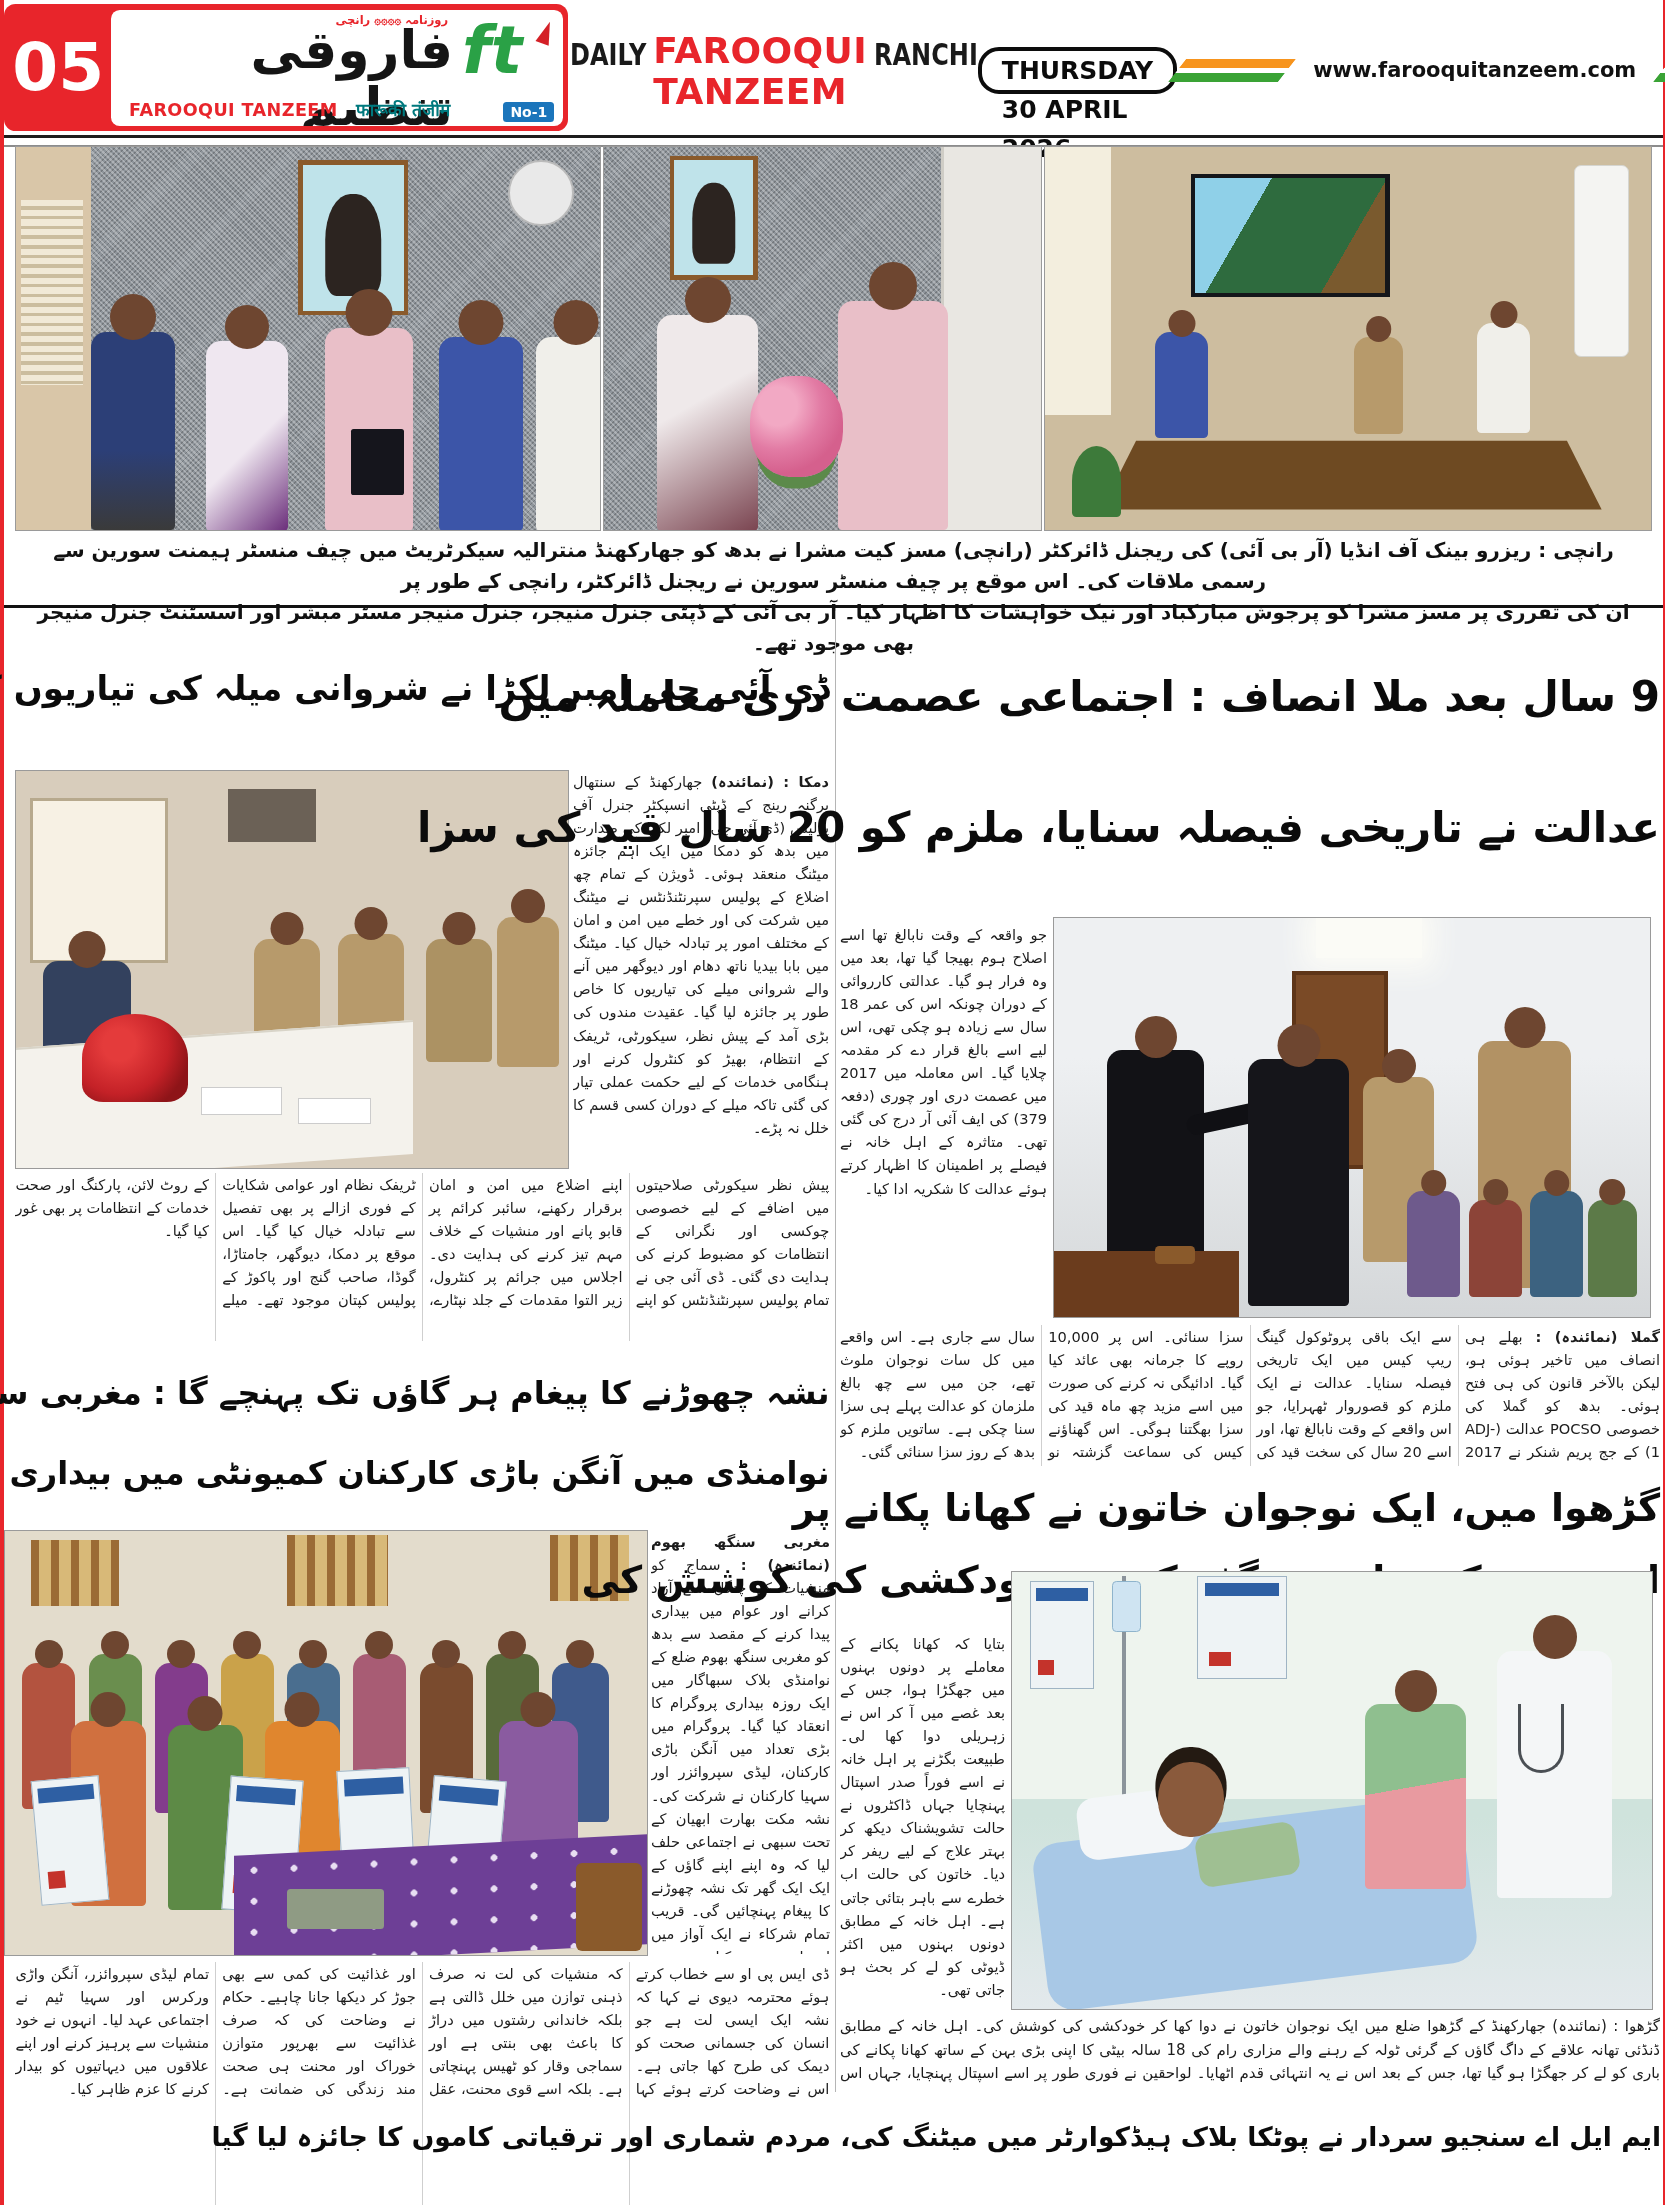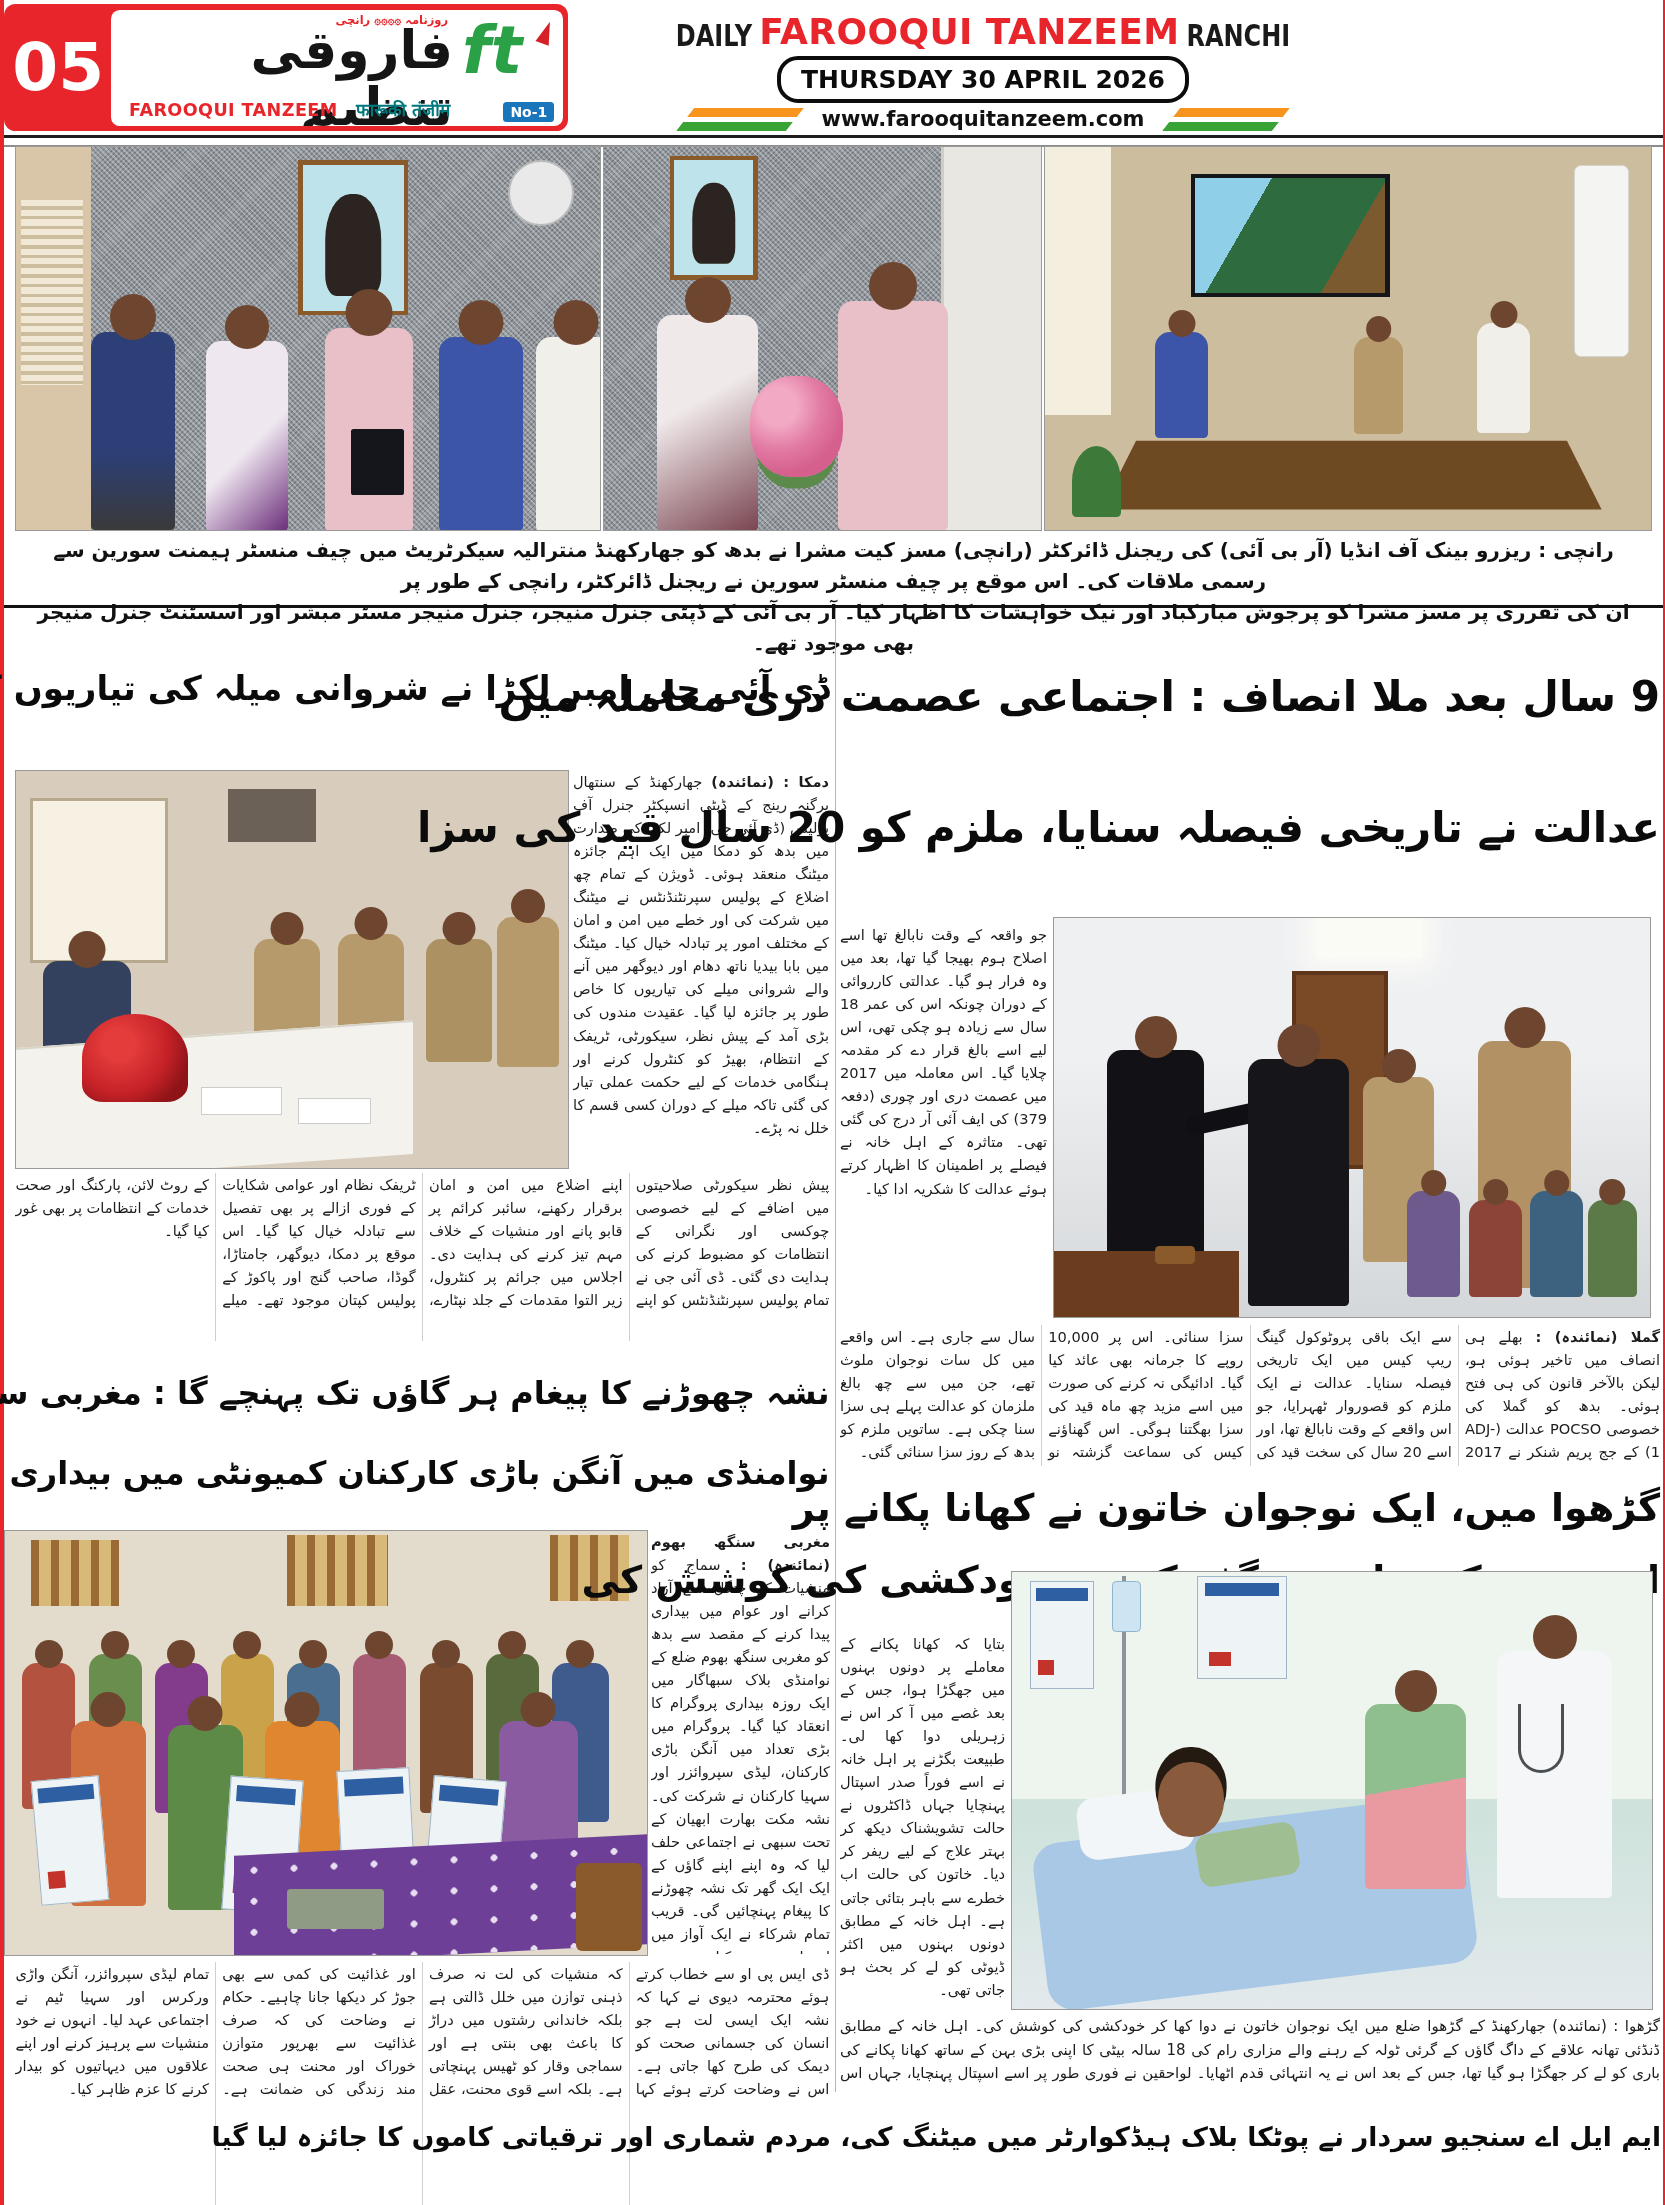--- a/index.html
+++ b/index.html
@@ -17,21 +17,21 @@
   #logo-top{position:absolute;top:3.5px;right:115px;font-size:11.5px;color:#e8252b;font-weight:bold;}
   #logo-calli{position:absolute;top:12.3px;right:110px;font-size:52px;font-weight:bold;color:#151515;line-height:1.1;}
   #logo-sub{position:absolute;bottom:5.3px;left:17.6px;font-size:17.6px;font-weight:bold;}
   #logo-sub .lat{color:#e8252b;letter-spacing:0.4px;}
   #logo-sub .hin{color:#00797e;margin-left:12.3px;}
   #logo-ft{position:absolute;right:8px;top:8.8px;width:93px;height:84px;}
   #logo-ft .ft{font-size:66px;font-weight:bold;color:#2aa146;font-style:italic;line-height:1;}
   #logo-ft .pencil{position:absolute;right:2.6px;top:2.6px;width:0;height:0;border-left:7px solid transparent;border-right:7px solid transparent;border-top:23px solid #d42027;transform:rotate(200deg);}
   #logo-no1{position:absolute;right:8.8px;bottom:4.4px;background:#1b75bb;color:#fff;font-size:14px;font-weight:bold;
             padding:1.8px 7px;border-radius:3.5px;}
-  #hdr-center{left:570px;top:4.4px;width:826px;height:127px;background:#fff;display:flex;flex-direction:column;align-items:center;}
+  #hdr-center{left:570px;top:4.4px;width:826px;height:127px;background:#fff;display:flex;flex-direction:row;align-items:center;}
   #mast-row{display:flex;align-items:baseline;gap:7px;margin-top:6.2px;}
   #mast-row .d,#mast-row .r{font-size:24px;font-weight:bold;color:#1a1a1a;transform:scaleY(1.25);}
   #mast-row .t{font-size:36px;font-weight:bold;color:#e8252b;letter-spacing:0.4px;}
   #date-box{margin-top:4.4px;border:4.4px solid #0c0c0c;border-radius:21px;height:39px;line-height:39px;padding:0 20px;
             font-size:25px;font-weight:bold;color:#0c0c0c;background:#fff;}
   #site-row{display:flex;align-items:center;gap:26px;margin-top:4.4px;}
   .tric{width:110px;height:23px;transform:skewX(-38deg);overflow:hidden;display:flex;flex-direction:column;}
   .tric .o{height:8.8px;background:#f7941d;}
   .tric .w{height:5.3px;background:#fff;}
   .tric .g{height:8.8px;background:#3aa335;}

